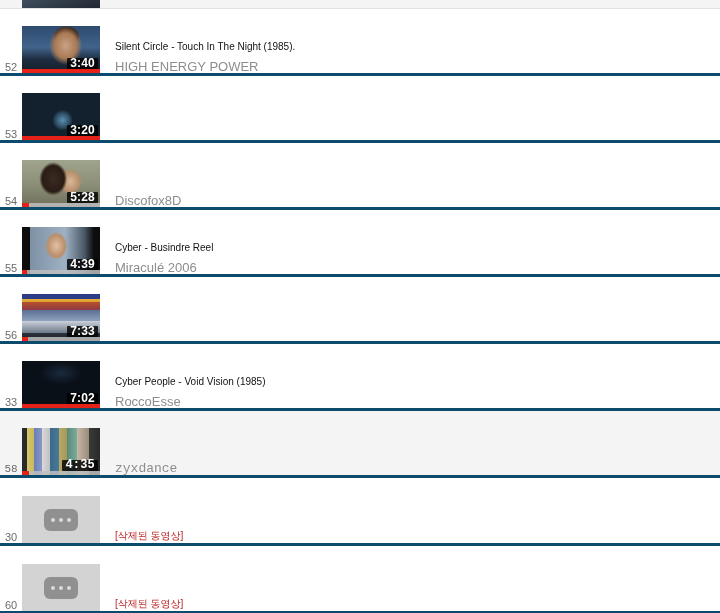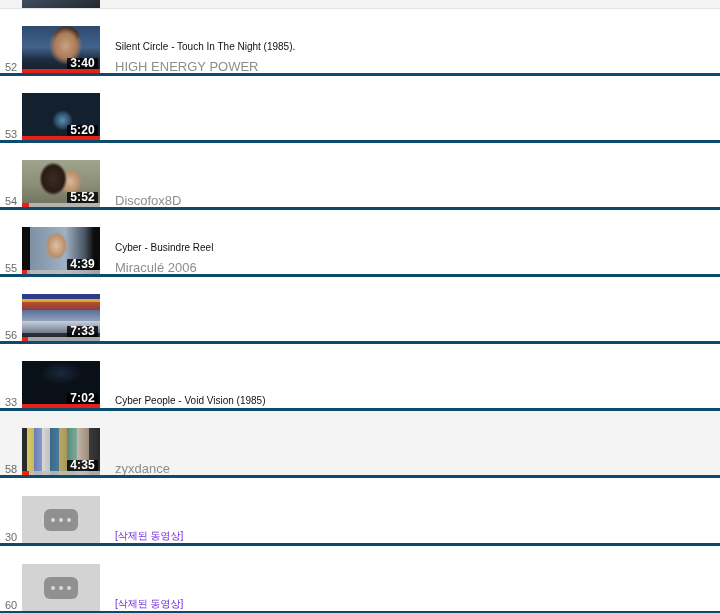--- a/index.html
+++ b/index.html
@@ -31,21 +31,21 @@
 
   
   .row {
     position: relative;
     display: flex;
     align-items: flex-end;
     height: 67px;
     border-bottom: 3px solid #0c4a6e;
     background: #ffffff;
   }
-  .row.selected { background: #f4f4f4; }
+  .row.selected { background: #f4f4f4; font-family: Liberation Mono, monospace; }
   .row.deleted  { height: 68px; }
 
   .index {
     width: 22px;
     flex: 0 0 22px;
     text-align: center;
     font-size: 11px;
     color: #6b6b6b;
     line-height: 1;
     user-select: none;
@@ -131,21 +131,21 @@
   .title.bold { font-weight: bold; }
   .channel {
     font-size: 13px;
     color: #8d8d8d;
     line-height: 12px;
     white-space: nowrap;
     overflow: hidden;
     text-overflow: ellipsis;
   }
   .deleted .meta { justify-content: flex-start; padding-top: 6px; }
-  .deleted .title { color: #6d28d9; }
+  .deleted .title { color: #b91c1c; }
 
   
   .art-silent {
     background:
       radial-gradient(ellipse 26px 30px at 56% 42%, #c8a184 0%, #a97a55 42%, rgba(169,122,85,0) 64%),
       radial-gradient(ellipse 18px 14px at 57% 22%, #4a2f22 0%, #3a2418 60%, rgba(58,36,24,0) 75%),
       linear-gradient(to bottom, #2e4a6e 0%, #41638b 45%, #1d2c3f 72%, #151d28 100%);
   }
   .art-albert {
     background:
@@ -214,31 +214,31 @@
       </div>
       <div class="meta">
         <div class="title">Silent Circle - Touch In The Night (1985).</div>
         <div class="channel">HIGH ENERGY POWER</div>
       </div>
     </div>
     <div class="row">
       <div class="index">53</div>
       <div class="thumb-wrap">
         <div class="thumb-art art-albert"></div>
-        <div class="duration">5:20</div>
+        <div class="duration">3:20</div>
         <div class="progress-track">
           <div class="progress-fill" style="width: 100%;"></div>
         </div>
       </div>
     </div>
     <div class="row">
       <div class="index">54</div>
       <div class="thumb-wrap">
         <div class="thumb-art art-fancy"></div>
-        <div class="duration">5:52</div>
+        <div class="duration">5:28</div>
         <div class="progress-track">
           <div class="progress-fill" style="width: 9%;"></div>
         </div>
       </div>
       <div class="meta">
         <div class="channel">Discofox8D</div>
       </div>
     </div>
     <div class="row">
       <div class="index">55</div>
@@ -268,20 +268,21 @@
       <div class="index">33</div>
       <div class="thumb-wrap">
         <div class="thumb-art art-cyber"></div>
         <div class="duration">7:02</div>
         <div class="progress-track">
           <div class="progress-fill" style="width: 100%;"></div>
         </div>
       </div>
       <div class="meta">
         <div class="title">Cyber People - Void Vision (1985)</div>
+        <div class="channel">RoccoEsse</div>
       </div>
     </div>
     <div class="row selected">
       <div class="index">58</div>
       <div class="thumb-wrap">
         <div class="thumb-art art-babys"></div>
         <div class="duration">4:35</div>
         <div class="progress-track">
           <div class="progress-fill" style="width: 9%;"></div>
         </div>

